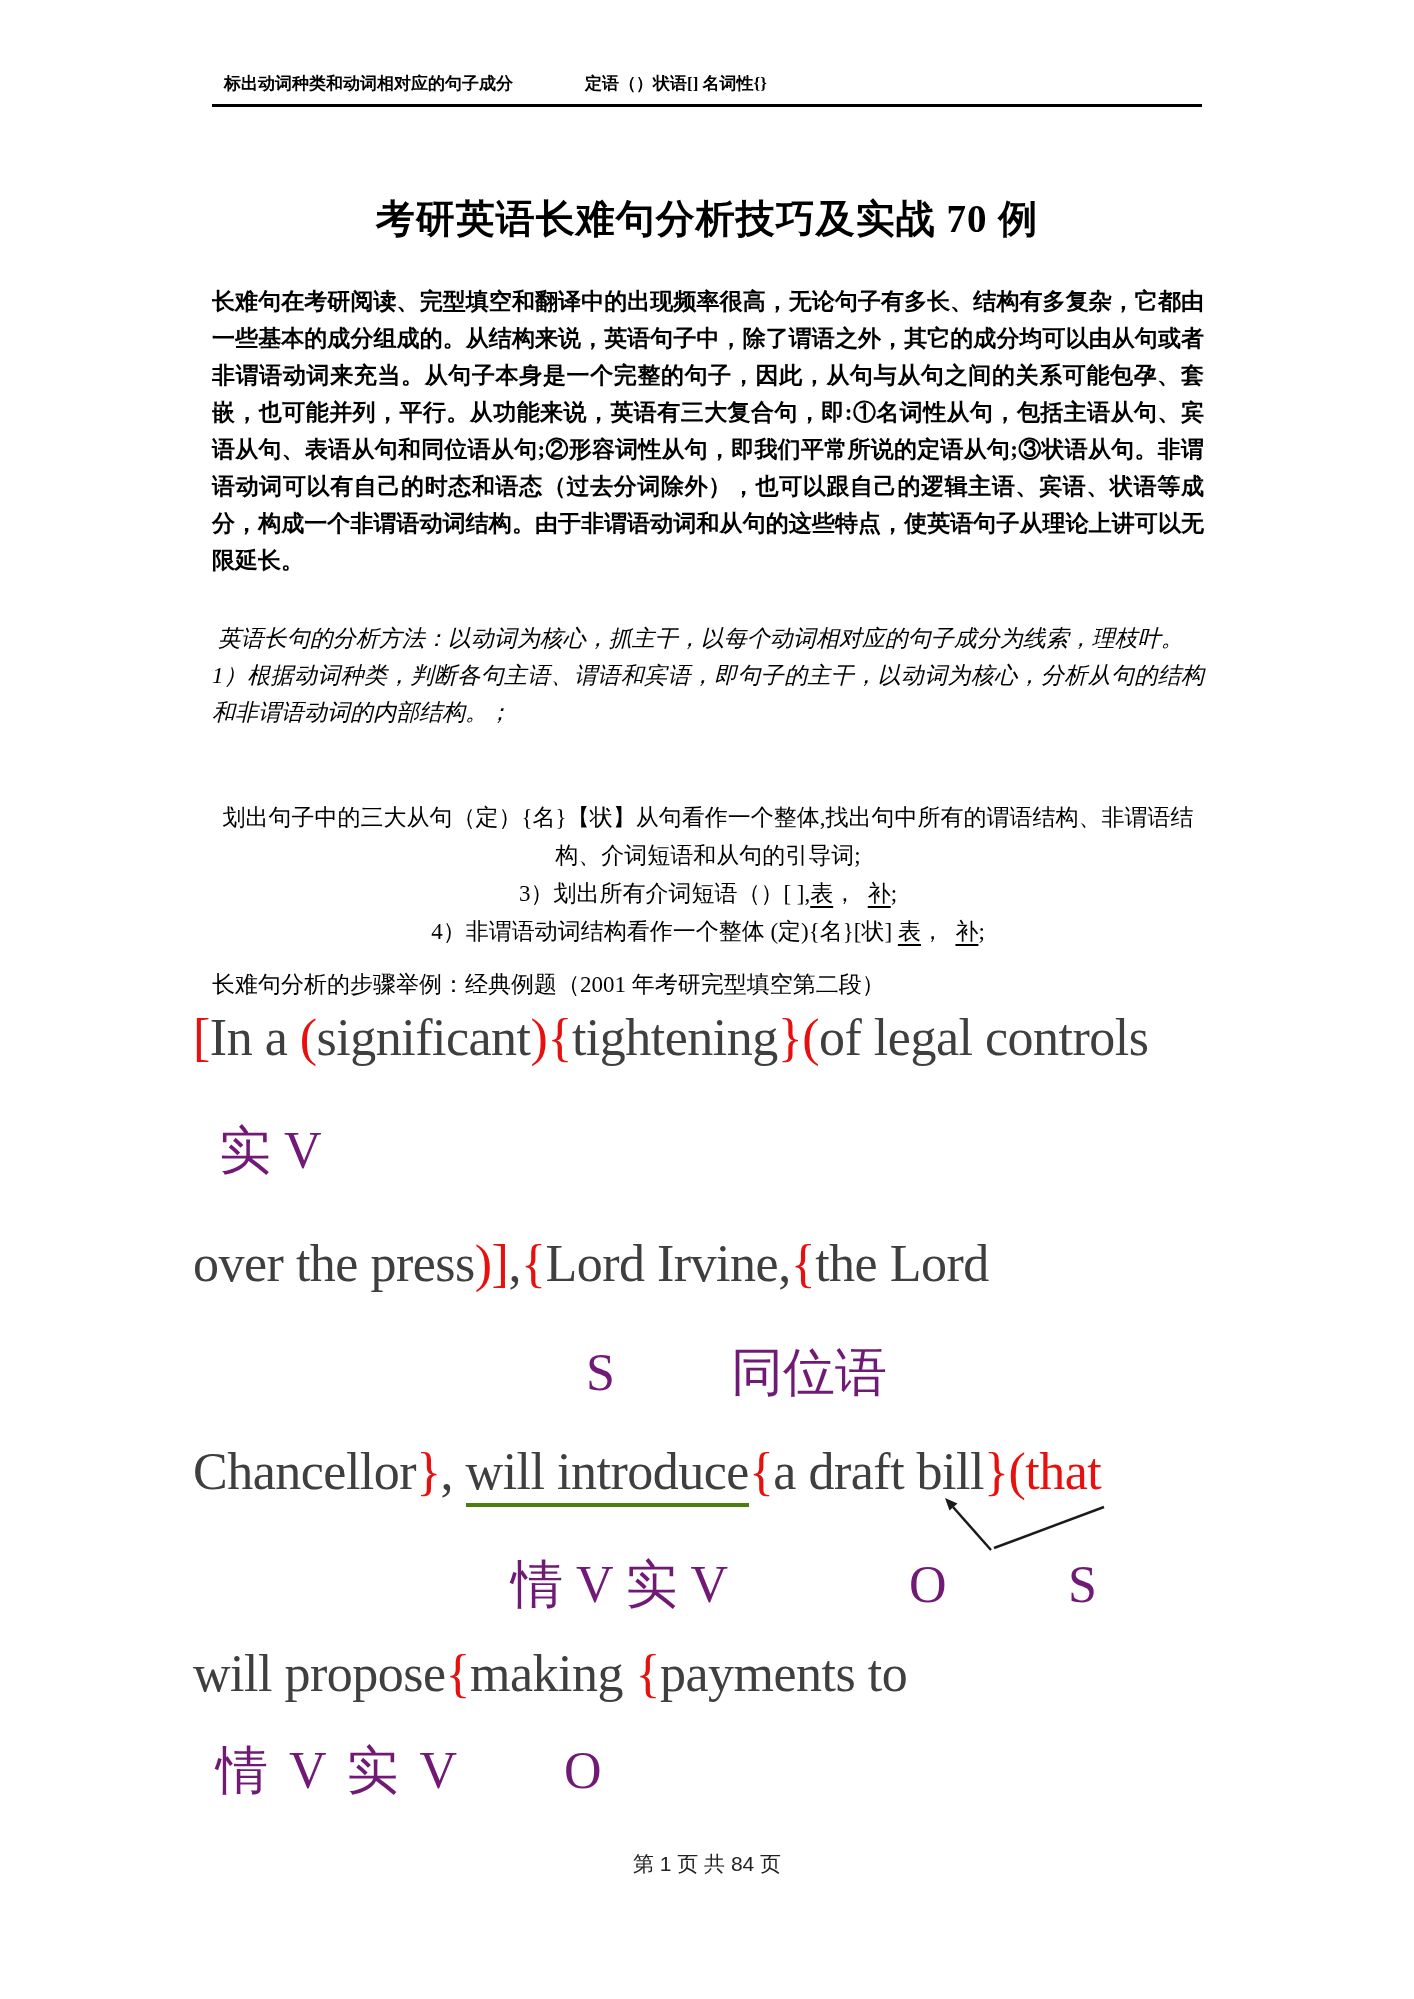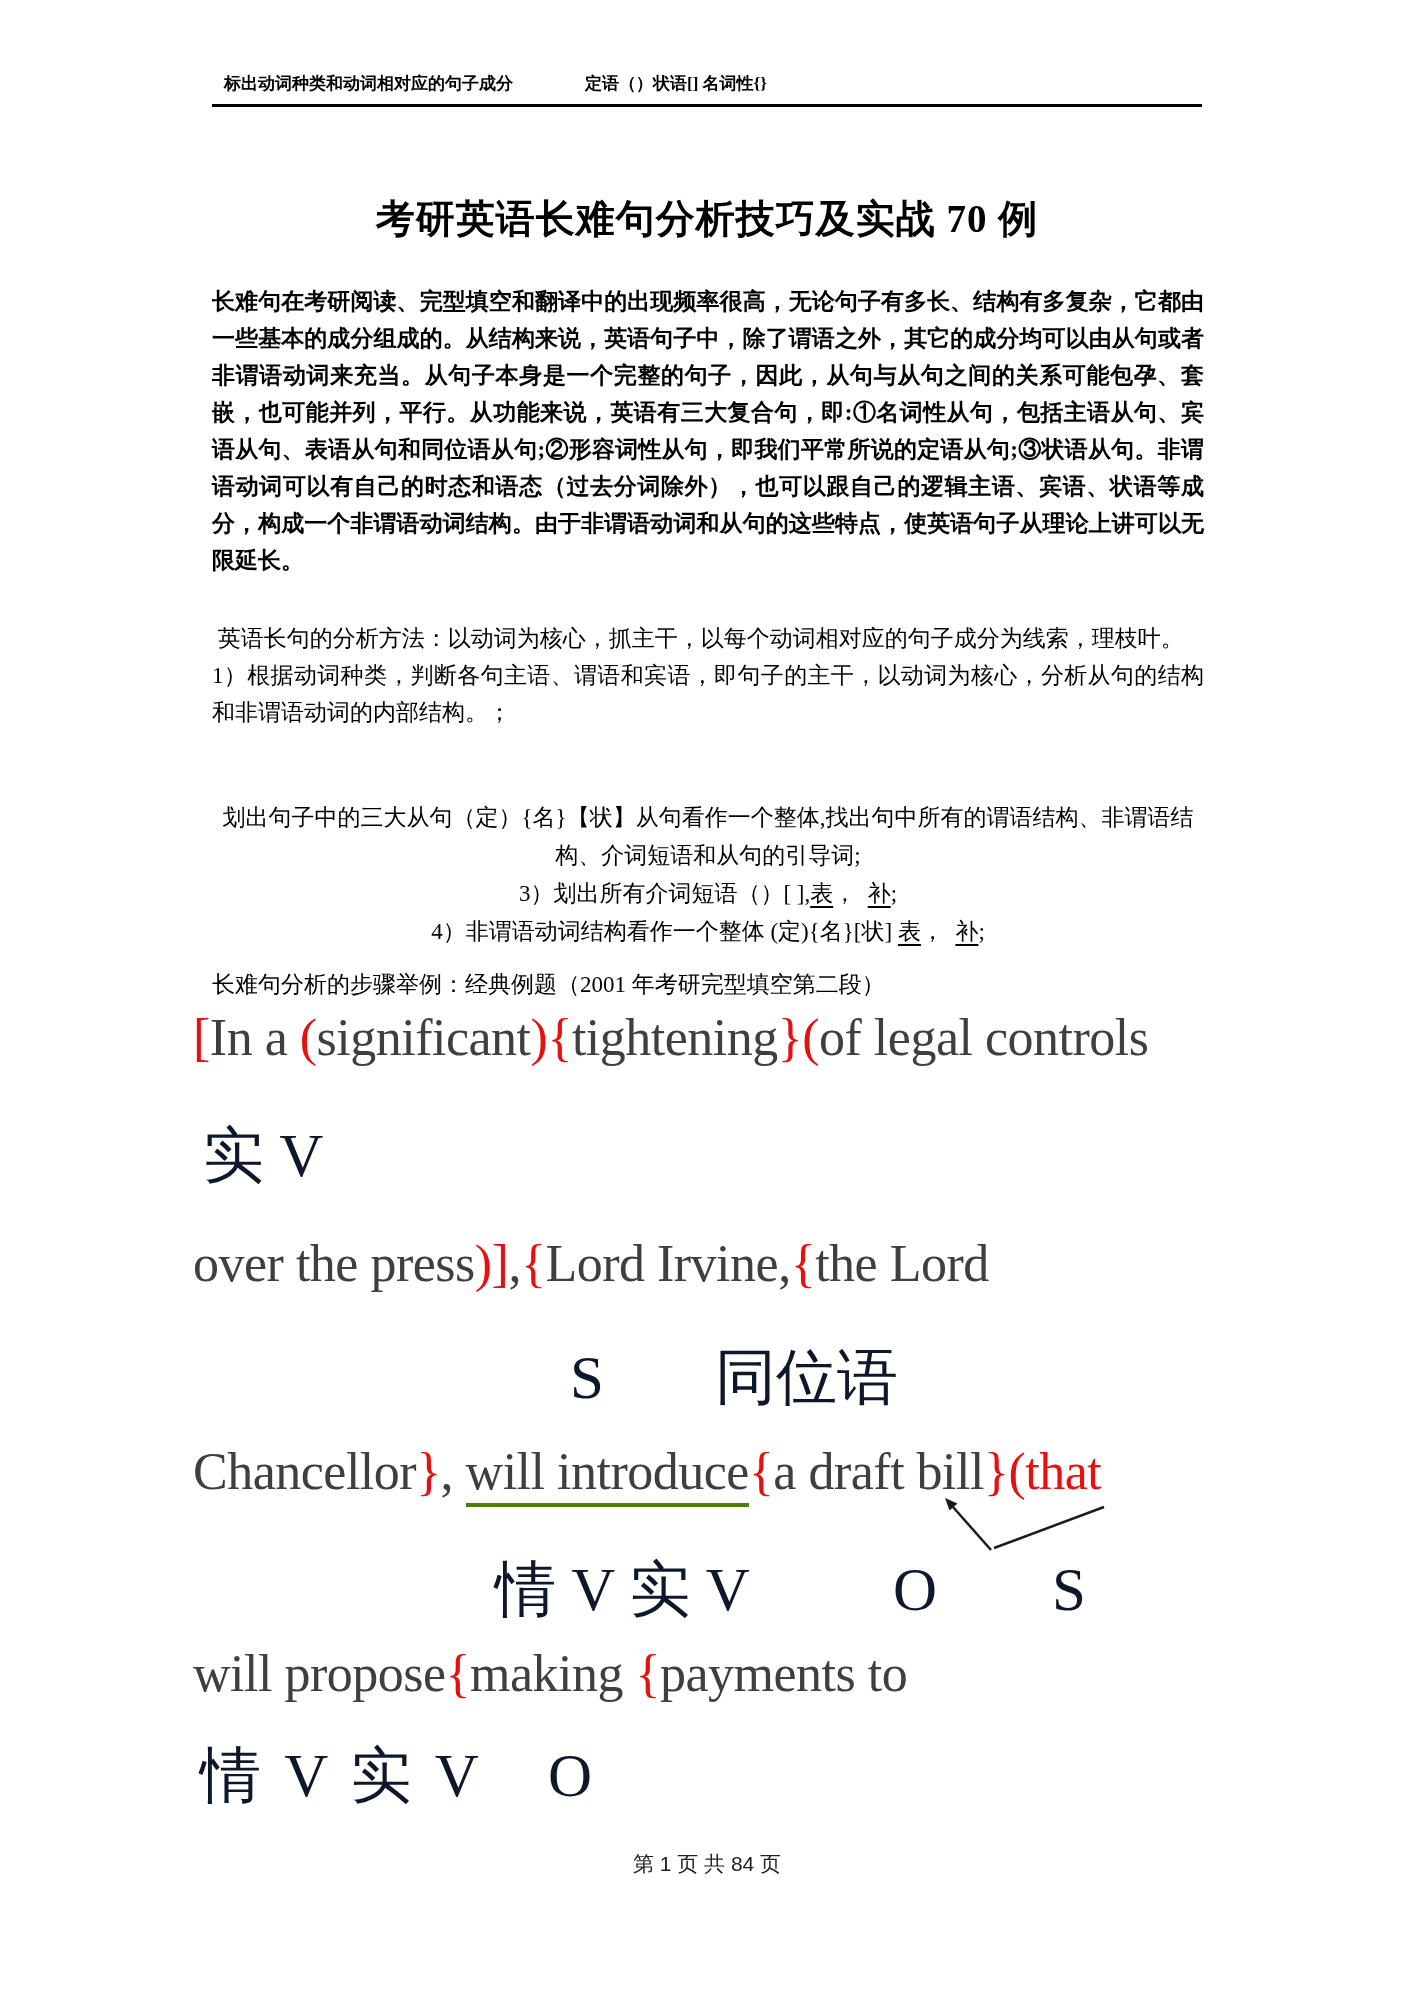--- a/index.html
+++ b/index.html
@@ -29,36 +29,36 @@
     letter-spacing:1px;
   }
   
   .para{
     position:absolute;left:212px;width:992px;
     font-size:23px;line-height:37px;
     text-align:justify;
     white-space:pre-wrap;
   }
   .p-intro{top:283px;font-weight:bold;}
-  .p-method{top:620px;}
+  .p-method{top:620px;font-style:italic;}
   .p-steps{top:799px;line-height:38px;text-align:center;}
   .p-exintro{top:966px;text-align:left;}
   .u{text-decoration:underline;text-decoration-thickness:2px;text-underline-offset:5px;}
   
   .exline{
     position:absolute;left:193px;
     font-size:52px;line-height:1.15;
     color:#3f3f3f;letter-spacing:-0.5px;
     white-space:pre;
   }
   .red{color:#e8100e;}
   .ann{
     position:absolute;
-    font-size:61px;line-height:1.1;
-    color:#0f172a;white-space:pre;letter-spacing:0;
+    font-size:52px;line-height:1.1;
+    color:#701a75;white-space:pre;letter-spacing:0;margin-left:16px;
   }
   .uline{
     display:inline-block;
     border-bottom:4px solid #4d7c0f;
     padding-bottom:1px;
   }
   .arrows{position:absolute;left:915px;top:1488px;}
   
   .footer{
     position:absolute;left:0;top:1850px;width:100%;

